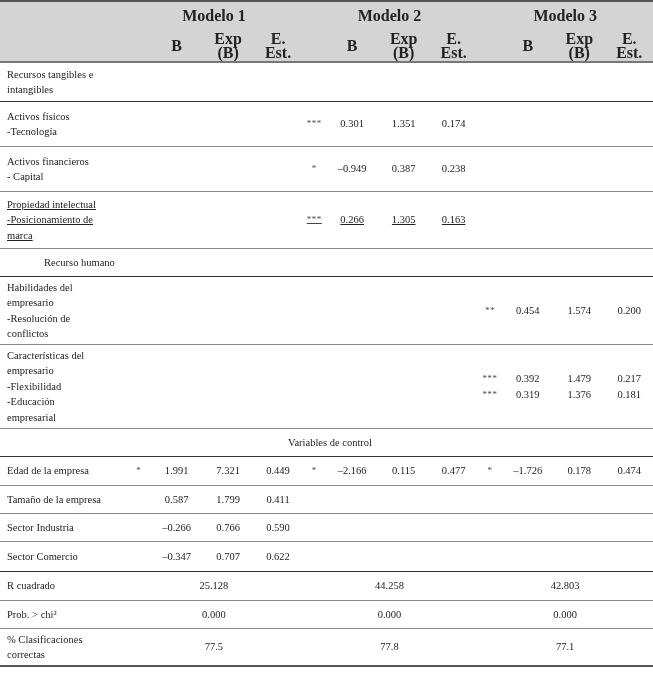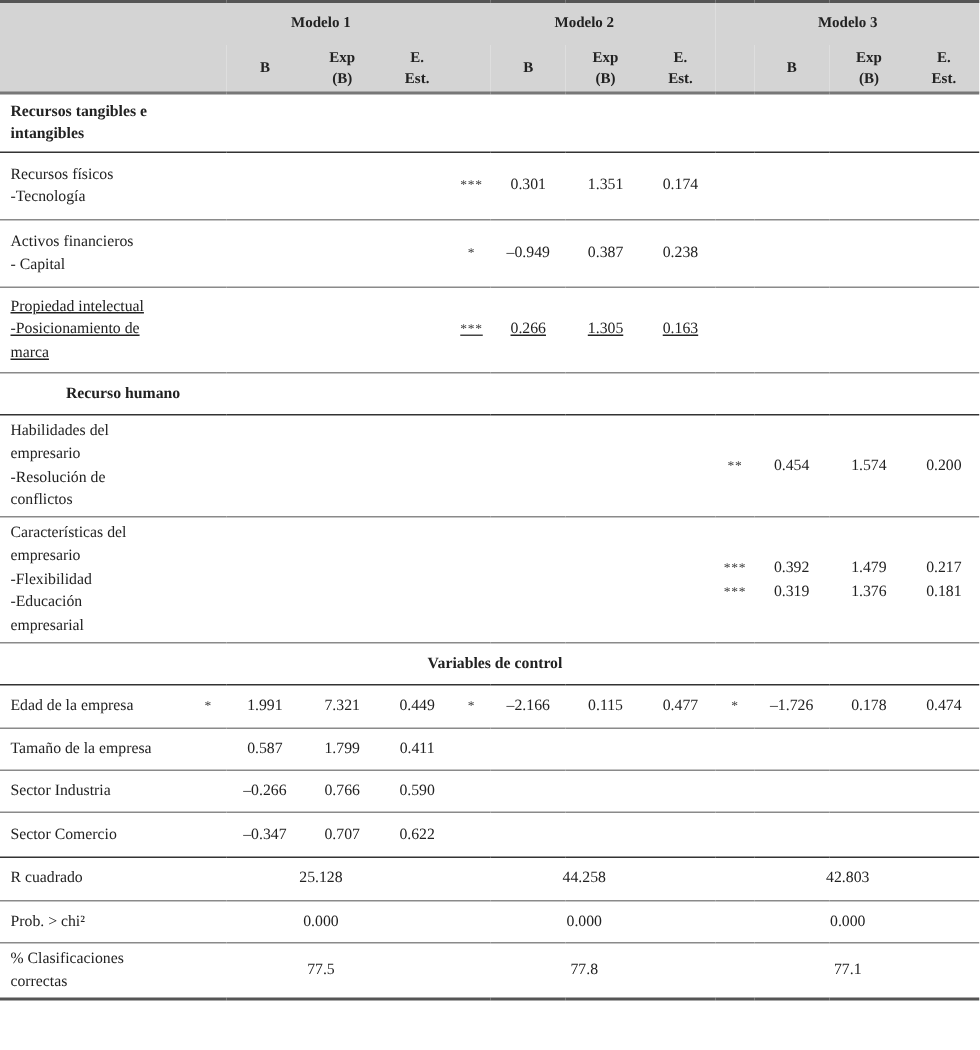--- a/index.html
+++ b/index.html
@@ -5,25 +5,25 @@
   html, body { margin: 0; padding: 0; background: #ffffff; }
   body { width: 653px; height: 700px; overflow: hidden; font-family: "Liberation Serif", "DejaVu Serif", serif; color: #222; }
   table { border-collapse: collapse; width: 653px; table-layout: fixed; font-size: 10.5px; }
   col.c-label { width: 120px; }
   col.c-sig { width: 24px; }
   col.c-b { width: 48px; }
   col.c-exp { width: 50px; }
   col.c-ee { width: 45px; }
   thead tr.top-row th { height: 28px; border-top: 2px solid #555; }
   thead tr.sub-row th { height: 31px; border-bottom: 2px solid #777; }
-  thead th { background: #d4d4d4; font-weight: bold; font-size: 10px; text-align: center; vertical-align: middle; padding: 0; line-height: 14px; }
+  thead th { background: #d4d4d4; font-weight: bold; font-size: 16px; text-align: center; vertical-align: middle; padding: 0; line-height: 14px; }
   tbody td { padding: 0 0 0 7px; vertical-align: middle; line-height: 15.5px; border-bottom: 1.5px solid #8a8a8a; }
   tbody td.num, tbody td.sig { text-align: center; padding: 0; }
   tbody td.sig { font-size: 9px; color: #444; letter-spacing: 0.5px; }
-  tr.section td { font-weight: bold; border-bottom: 1.5px solid #333; }
+  tr.section td { font-weight: normal; border-bottom: 1.5px solid #333; }
   tr.r-recursos td { height: 38px; }
   tr.r-fisicos td { height: 44px; }
   tr.r-financieros td { height: 44px; }
   tr.r-propiedad td { height: 56px; text-decoration: underline; }
   tr.r-humano td { height: 27px; padding-left: 44px; }
   tr.r-habilidades td { height: 67px; }
   tr.r-caracteristicas td { height: 83px; }
   tr.r-variables td { height: 27px; text-align: center; }
   tr.r-edad td { height: 28px; }
   tr.r-tamano td { height: 27px; }
@@ -96,21 +96,21 @@
     </tr>
   </thead>
   <tbody>
 
     <tr class="section r-recursos">
       <td colspan="13" style="padding-right:530px;">Recursos tangibles e intangibles</td>
     </tr>
 
     <tr class="r-fisicos">
       <td>
-          <span class="stack">Recursos físicos</span>
+          <span class="stack">Activos físicos</span>
           <span class="stack">-Tecnología</span>
         </td>
       <td class="sig"></td>
         <td class="num"></td>
         <td class="num"></td>
         <td class="num"></td>
       <td class="sig">***</td>
       <td class="num">0.301</td>
       <td class="num">1.351</td>
       <td class="num">0.174</td>

